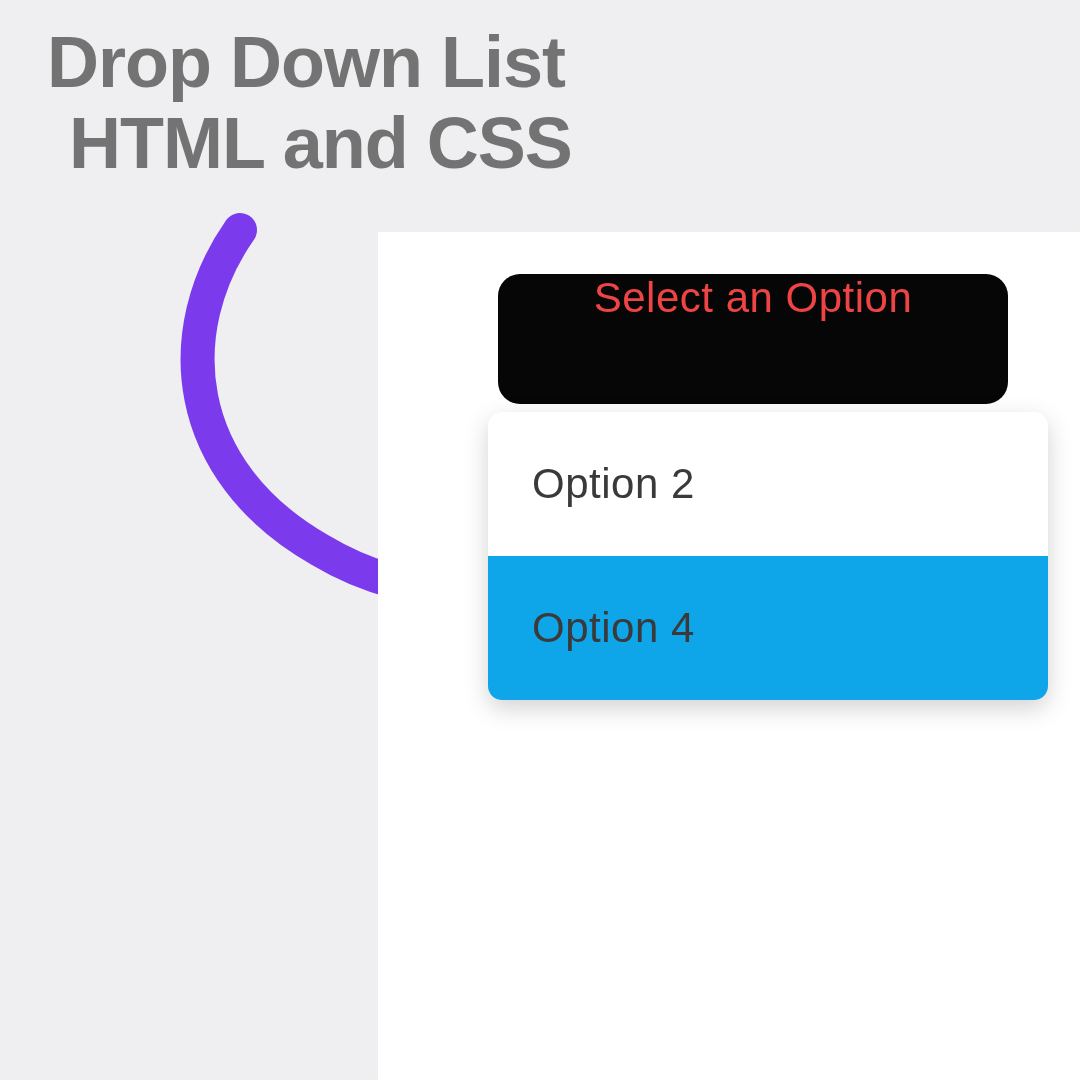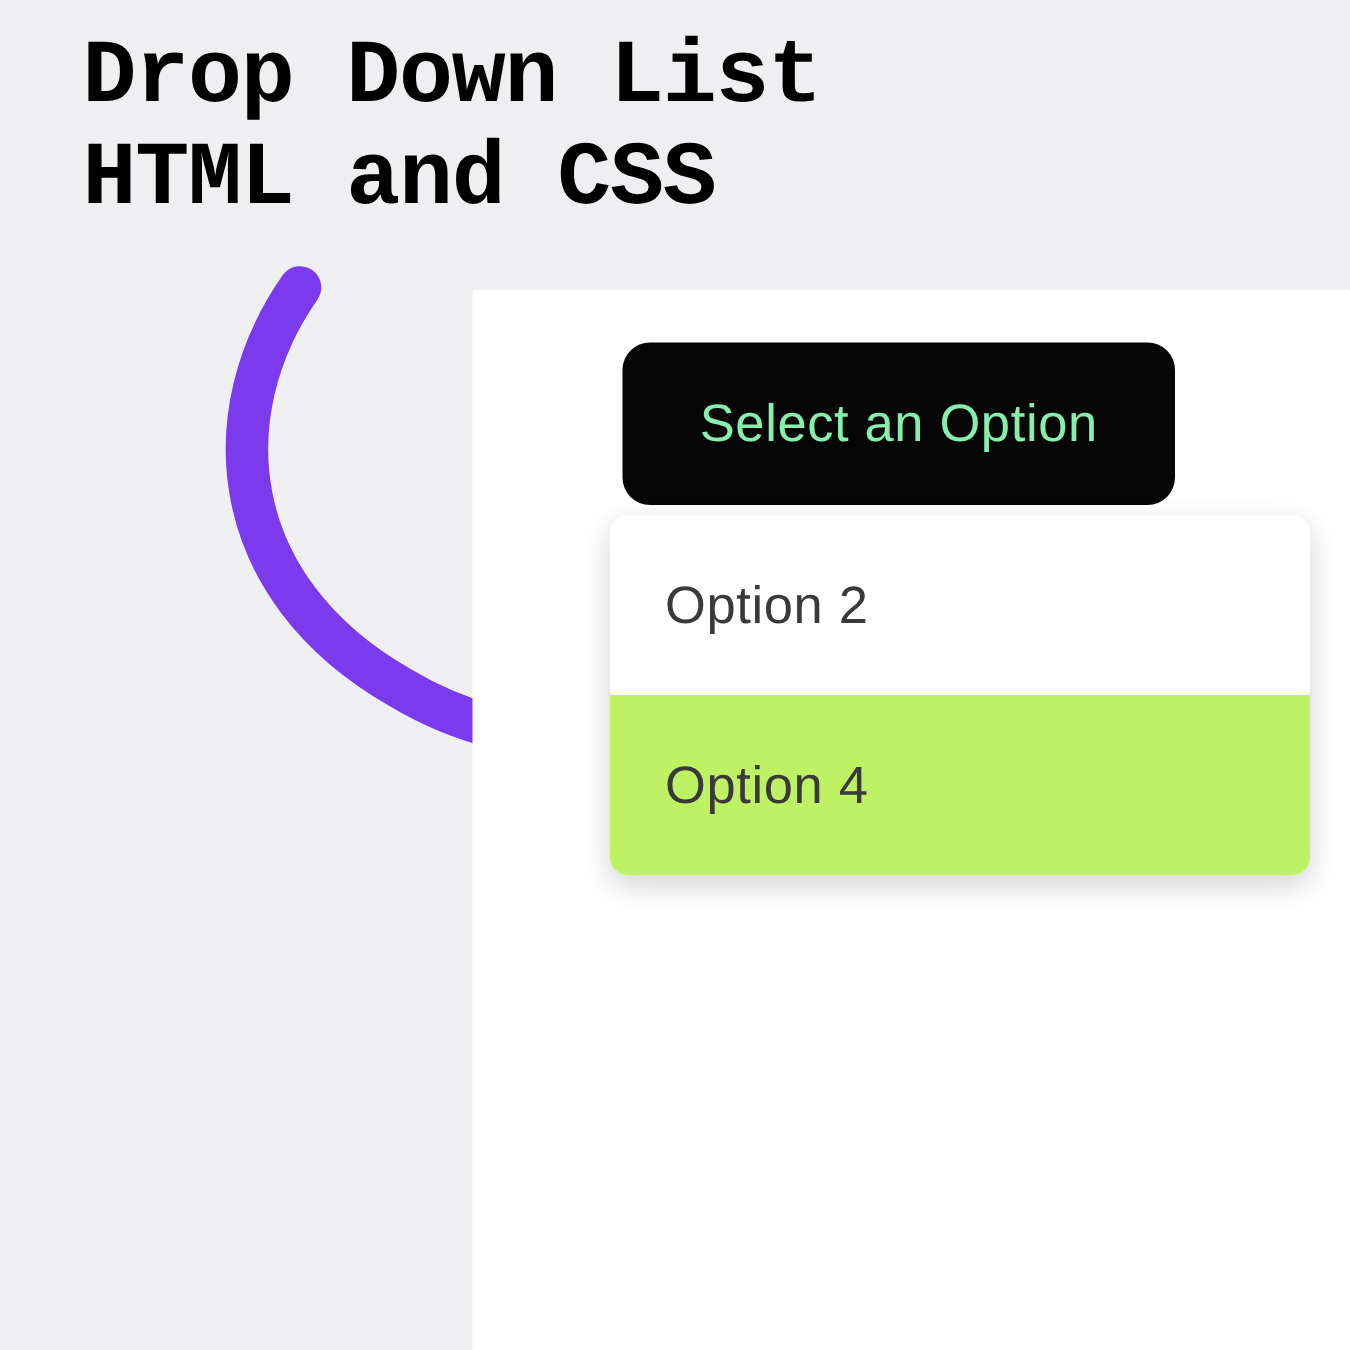--- a/index.html
+++ b/index.html
@@ -7,29 +7,28 @@
   body {
     background: #efeff2;
     font-family: "Helvetica Neue", Arial, sans-serif;
     position: relative;
     overflow: hidden;
   }
 
   .title {
     position: absolute;
     top: 22px;
-    left: 66px;
-    color: #000000;
+    left: 47px;
+    color: #737373;
     font-weight: 800;
     font-size: 72px;
     line-height: 1.12;
     letter-spacing: -1px;
-    font-family: Liberation Mono, monospace;
   }
-  .title .line2 { }
+  .title .line2 { margin-left: 22px; }
 
   .arrow {
     position: absolute;
     top: 210px;
     left: 120px;
     width: 400px;
     height: 440px;
     color: #7c3aed;
   }
 
@@ -39,29 +38,28 @@
     left: 378px;
     width: 702px;
     height: 848px;
     background: #ffffff;
   }
 
   .select-btn {
     position: absolute;
     top: 42px;
     left: 120px;
-    width: 442px;
+    width: 510px;
     height: 130px;
     background: #060606;
-    color: #86efac;
+    color: #ef4444;
     border-radius: 22px;
     font-size: 42px;
     font-weight: 500;
     display: flex;
-    align-items: center;
     justify-content: center;
     letter-spacing: 0.5px;
     cursor: pointer;
   }
 
   .menu {
     position: absolute;
     top: 180px;
     left: 110px;
     width: 560px;
@@ -72,21 +70,21 @@
   }
   .menu .item {
     padding: 48px 44px;
     font-size: 42px;
     color: #3a3a3a;
     font-weight: 400;
     cursor: pointer;
     letter-spacing: 0.5px;
   }
   .menu .item.hover {
-    background: #bef264;
+    background: #0ea5e9;
   }
 </style>
 </head>
 <body>
 
 <div class="title">
   <div>Drop Down List</div>
   <div class="line2">HTML and CSS</div>
 </div>
 

